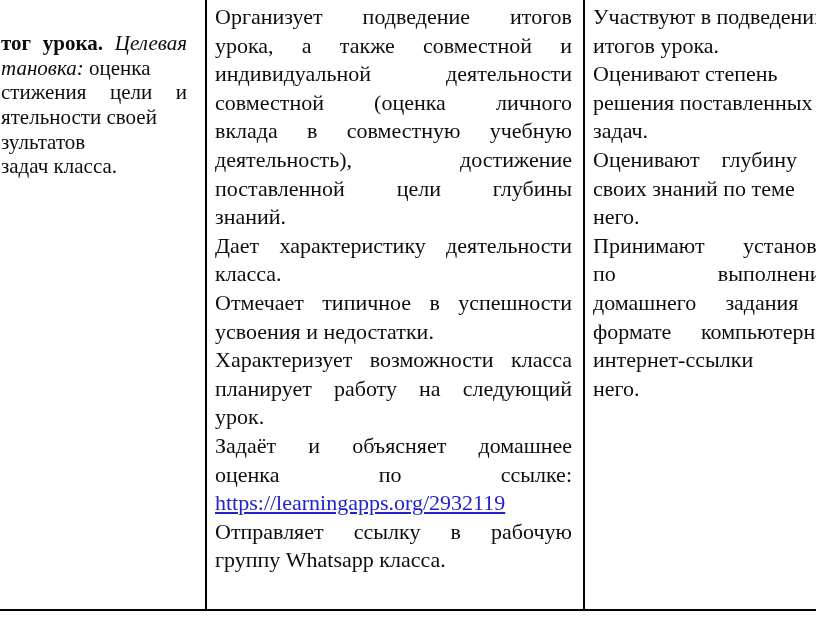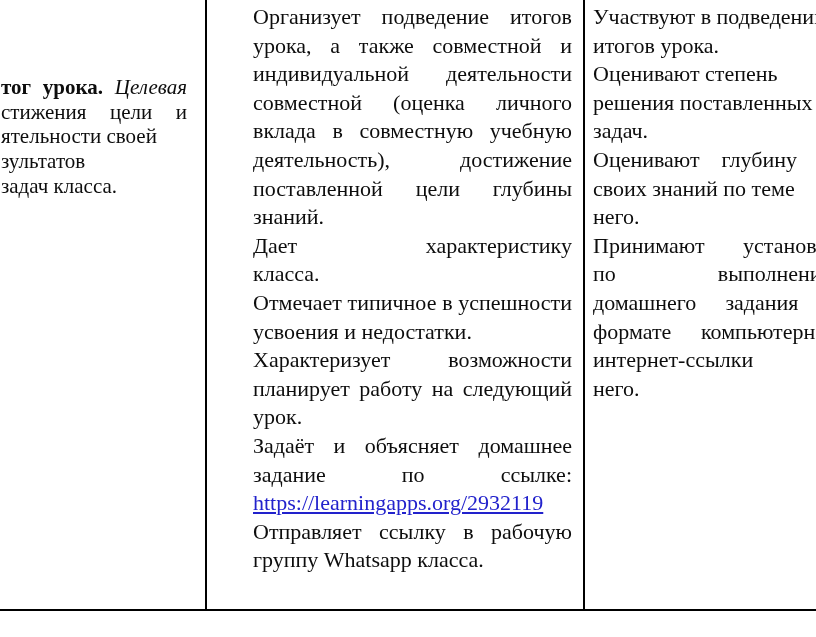--- a/index.html
+++ b/index.html
@@ -36,31 +36,30 @@
     white-space: normal;
     text-align: justify;
     text-align-last: justify;
   }
 
   .col-left {
     left: 1px;
     top: 31px;
     width: 186px;
     font-size: 21px;
-    margin-top: 44px;
   }
   .col-left .line { height: 24.7px; line-height: 24.7px; }
 
   .col-mid {
     left: 215px;
     top: 3px;
     width: 357px;
     font-size: 22px;
   }
-  .col-mid .line { height: 28.6px; line-height: 28.6px; margin-left: 38px; }
+  .col-mid .line { height: 28.6px; line-height: 28.6px; }
 
   .col-right {
     left: 593px;
     top: 3px;
     width: 245px;
     font-size: 22px;
   }
   .col-right .line { height: 28.6px; line-height: 28.6px; }
 
   .b { font-weight: bold; }
@@ -73,20 +72,21 @@
 </head>
 <body>
 
 <div class="table">
   <div class="vline v1"></div>
   <div class="vline v2"></div>
   <div class="hline"></div>
 
   <div class="cell col-left">
       <div class="line j"><span class="b">тог урока. </span><span class="i">Целевая</span></div>
+      <div class="line"><span class="i">тановка: </span><span>оценка</span></div>
       <div class="line j"><span>стижения цели и</span></div>
       <div class="line"><span>ятельности своей</span></div>
       <div class="line"><span>зультатов</span></div>
       <div class="line"><span>задач класса.</span></div>
     </div>
 
   <div class="cell col-mid">
       <div class="line j"><span>Организует подведение итогов</span></div>
       <div class="line j"><span>урока, а также совместной и</span></div>
       <div class="line j"><span>индивидуальной деятельности</span></div>
@@ -96,21 +96,21 @@
       <div class="line j"><span>поставленной цели глубины</span></div>
       <div class="line"><span>знаний.</span></div>
       <div class="line j"><span>Дает характеристику деятельности</span></div>
       <div class="line"><span>класса.</span></div>
       <div class="line j"><span>Отмечает типичное в успешности</span></div>
       <div class="line"><span>усвоения и недостатки.</span></div>
       <div class="line j"><span>Характеризует возможности класса</span></div>
       <div class="line j"><span>планирует работу на следующий</span></div>
       <div class="line"><span>урок.</span></div>
       <div class="line j"><span>Задаёт и объясняет домашнее</span></div>
-      <div class="line j"><span>задание по ссылке:</span></div>
+      <div class="line j"><span>оценка по ссылке:</span></div>
       <div class="line"><a class="link" href="#">https://learningapps.org/2932119</a></div>
       <div class="line j"><span>Отправляет ссылку в рабочую</span></div>
       <div class="line"><span>группу Whatsapp  класса.</span></div>
     </div>
 
   <div class="cell col-right">
       <div class="line"><span>Участвуют в подведении</span></div>
       <div class="line"><span>итогов урока.</span></div>
       <div class="line"><span>Оценивают степень</span></div>
       <div class="line"><span>решения поставленных</span></div>

